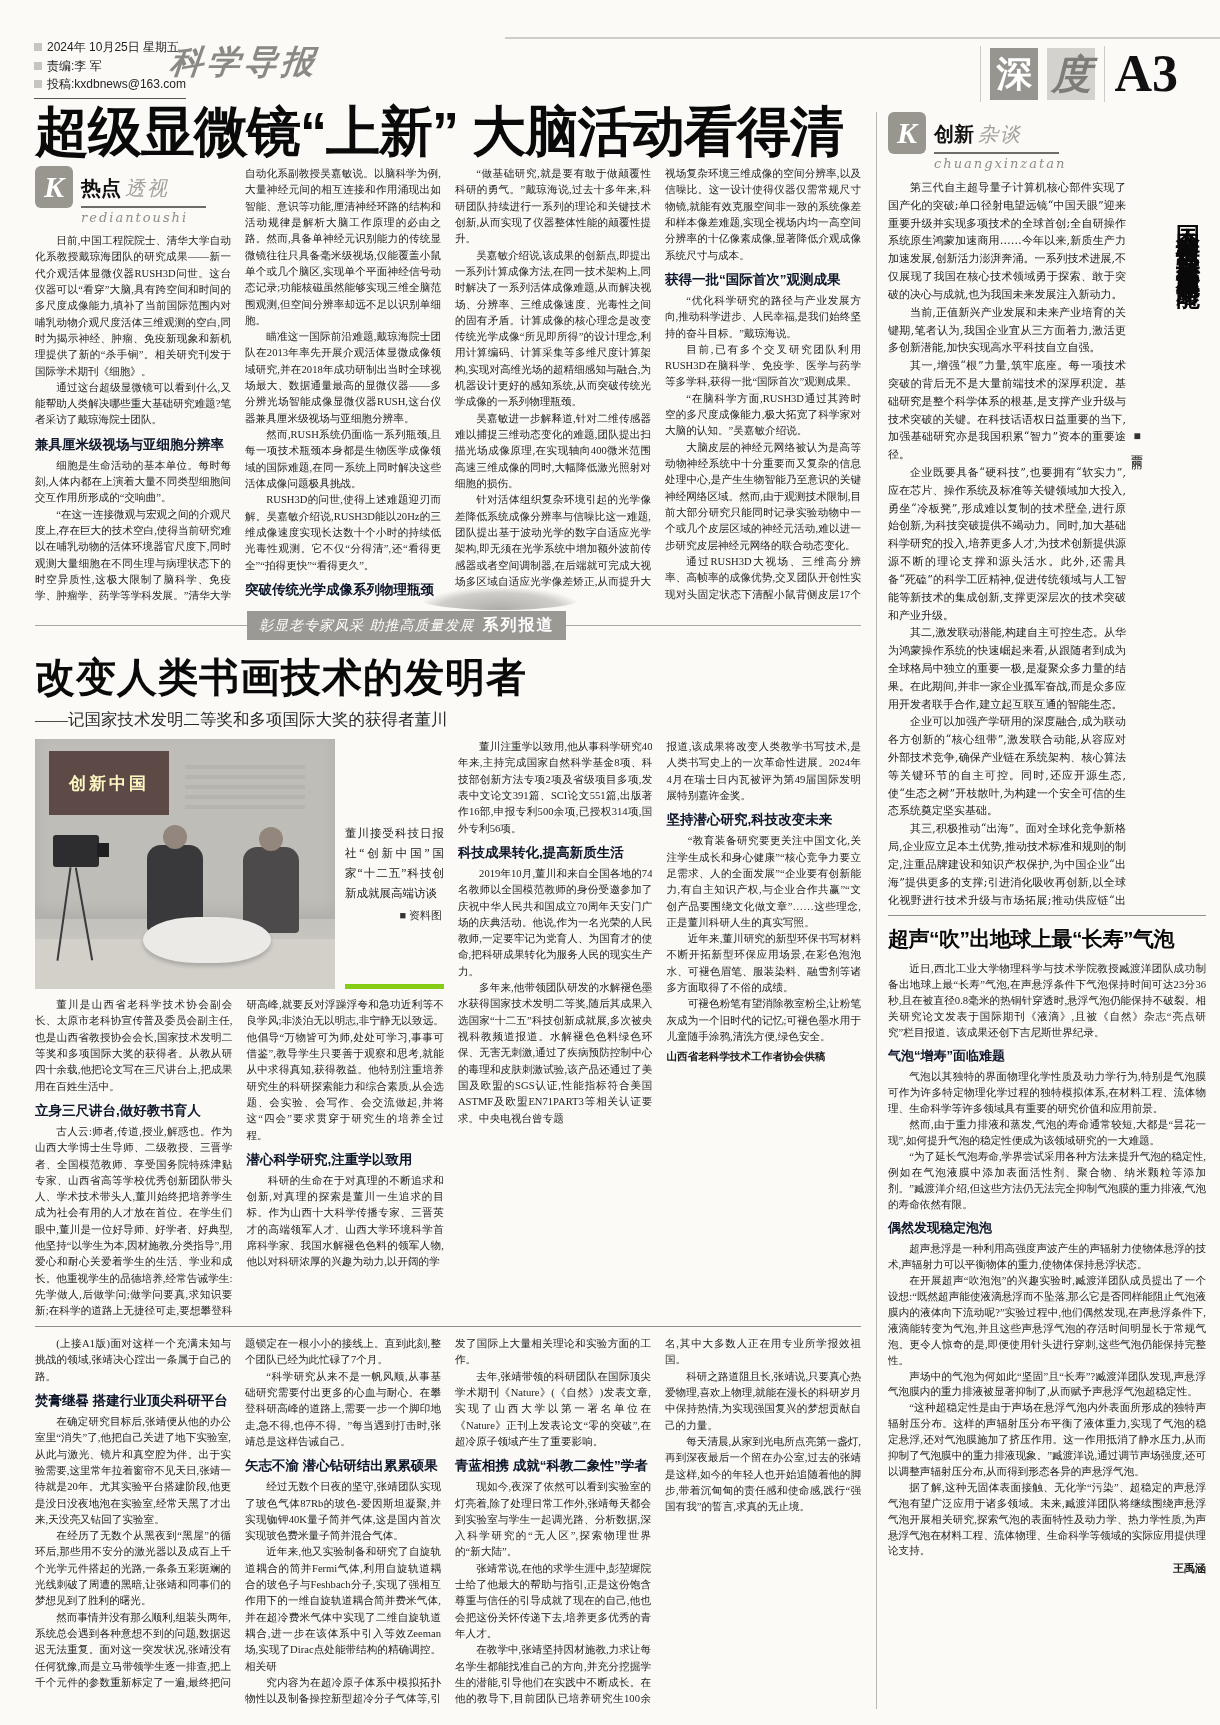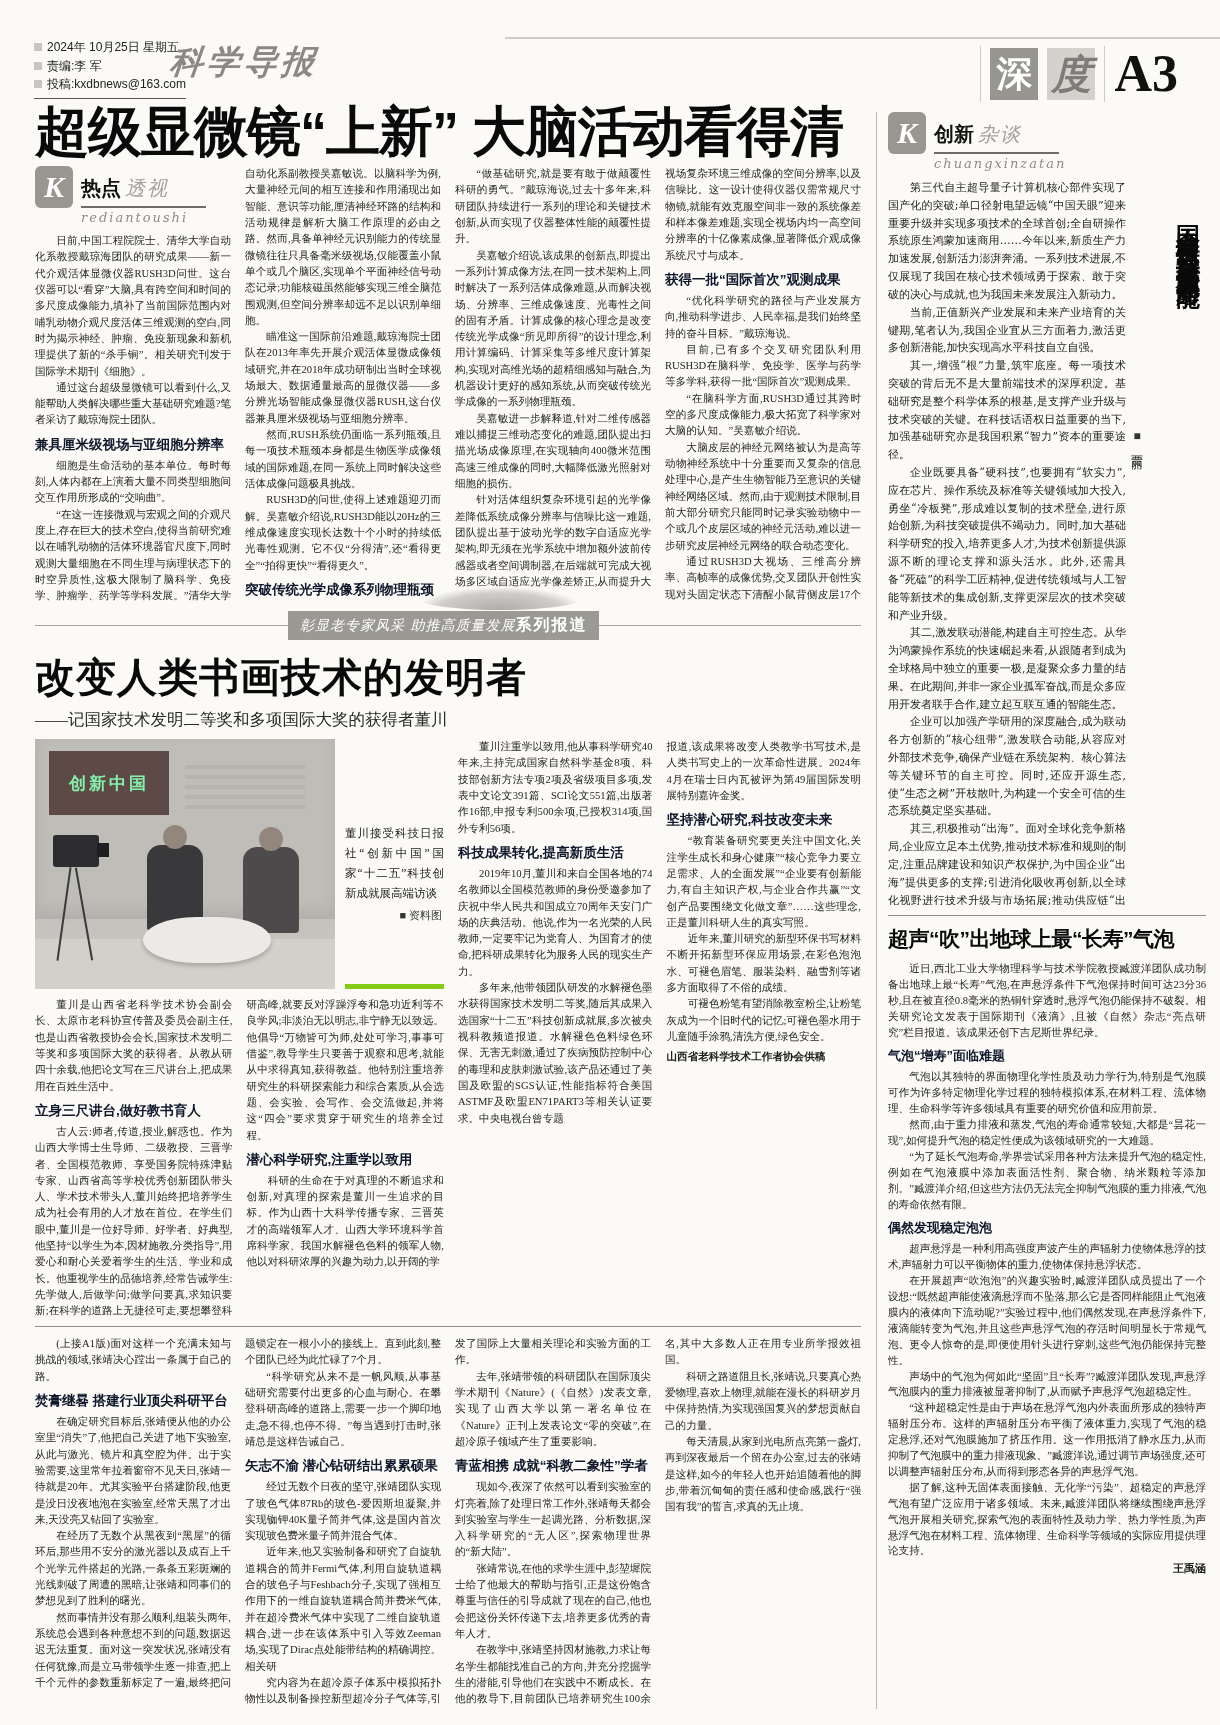--- a/index.html
+++ b/index.html
@@ -37,38 +37,38 @@
   .para.bold{font-weight:bold;text-indent:0;margin-top:4px;}
   .sub{margin:7px 0 4px;font-family:"Liberation Sans",sans-serif;font-weight:800;font-size:13.5px;color:#0f172a;}
 
   .hotspot{position:absolute;left:35px;top:166px;width:826px;height:440px;columns:4;column-gap:14px;column-fill:auto;overflow:hidden;}
 
   
   .feature{position:absolute;left:35px;top:610px;width:826px;height:706px;}
   .banner-row{position:relative;height:32px;}
   .banner-line{position:absolute;top:15px;left:0;right:0;border-top:1px solid #a8a6a1;}
   .ink{position:absolute;left:385px;top:-22px;width:160px;height:22px;background:radial-gradient(ellipse at 50% 100%, #9a9894 0%, #c5c3be 55%, rgba(250,250,247,0) 75%);border-radius:50%;opacity:.8;}
-  .banner{position:absolute;left:212px;top:1px;height:29px;background:#9b9994;color:#fff;display:flex;align-items:center;padding:0 12px;margin-left:41px;}
+  .banner{position:absolute;left:212px;top:1px;height:29px;background:#9b9994;color:#fff;display:flex;align-items:center;gap:8px;padding:0 12px;}
   .banner-script{font-family:"DejaVu Serif",serif;font-style:italic;font-size:14px;letter-spacing:1px;}
   .banner-bold{font-family:"Liberation Sans",sans-serif;font-weight:900;font-size:16px;letter-spacing:2px;}
   .f-head{margin:8px 0 0;font-family:"Liberation Sans",sans-serif;font-weight:900;font-size:40px;letter-spacing:1px;color:#0a0a0a;}
   .f-sub{margin:4px 0 8px;font-size:16.5px;color:#2a2a2a;}
   .f-body{display:flex;gap:14px;height:588px;}
   .fb-left{width:412px;display:flex;flex-direction:column;}
   .fb-top{display:flex;gap:10px;height:250px;}
   .caption{flex:1;font-weight:normal;font-size:11.5px;line-height:1.75;text-align:justify;padding-top:84px;border-bottom:5px solid #84cc16;}
   .credit{text-align:right;color:#333;padding:2px 2px 4px 0;font-size:11px;}
   .fb-cols{flex:1;columns:2;column-gap:14px;column-fill:auto;overflow:hidden;margin-top:8px;}
   .fb-col3,.fb-col4{width:196px;height:588px;overflow:hidden;}
 
   
   .photo{position:relative;width:300px;height:250px;background:linear-gradient(#d9d7d2 0%, #c3c1bc 70%, #cecbc6 100%);overflow:hidden;}
   .ph-wall{position:absolute;left:0;top:0;right:0;height:72%;background:#bfbdb8;box-shadow:inset 0 -8px 16px rgba(0,0,0,.08);}
   .ph-panel{position:absolute;left:14px;top:12px;width:120px;height:64px;background:#5d4a46;display:flex;align-items:center;justify-content:center;}
-  .ph-panel span{color:#86efac;font-family:"Liberation Sans",sans-serif;font-weight:900;font-size:17px;letter-spacing:3px;}
+  .ph-panel span{color:#fef9c3;font-family:"Liberation Sans",sans-serif;font-weight:900;font-size:17px;letter-spacing:3px;}
   .ph-lines{position:absolute;left:150px;top:26px;width:120px;height:44px;background:repeating-linear-gradient(#b2b0ab 0 4px, transparent 4px 10px);opacity:.7;}
   .ph-floor{position:absolute;left:0;bottom:0;right:0;height:20%;background:#d3d0ca;}
   .ph-table{position:absolute;left:108px;bottom:26px;width:128px;height:46px;background:#eceae6;border-radius:50%/60%;box-shadow:0 3px 4px rgba(0,0,0,.2);}
   .ph-person{position:absolute;width:56px;height:86px;border-radius:14px 14px 4px 4px;}
   .ph-p1{left:112px;bottom:58px;background:#39383a;}
   .ph-p2{left:208px;bottom:56px;background:#4c4a4b;}
   .ph-head{position:absolute;top:-20px;left:16px;width:24px;height:24px;border-radius:50%;background:#93867d;}
   .ph-cam{position:absolute;left:18px;top:96px;width:46px;height:32px;background:#2d2d2f;border-radius:3px;}
   .ph-cam::after{content:"";position:absolute;right:-10px;top:8px;width:12px;height:14px;background:#1f1f21;}
   .ph-tripod{position:absolute;left:28px;top:128px;width:2px;height:94px;background:#3a3a3c;transform:rotate(8deg);}

